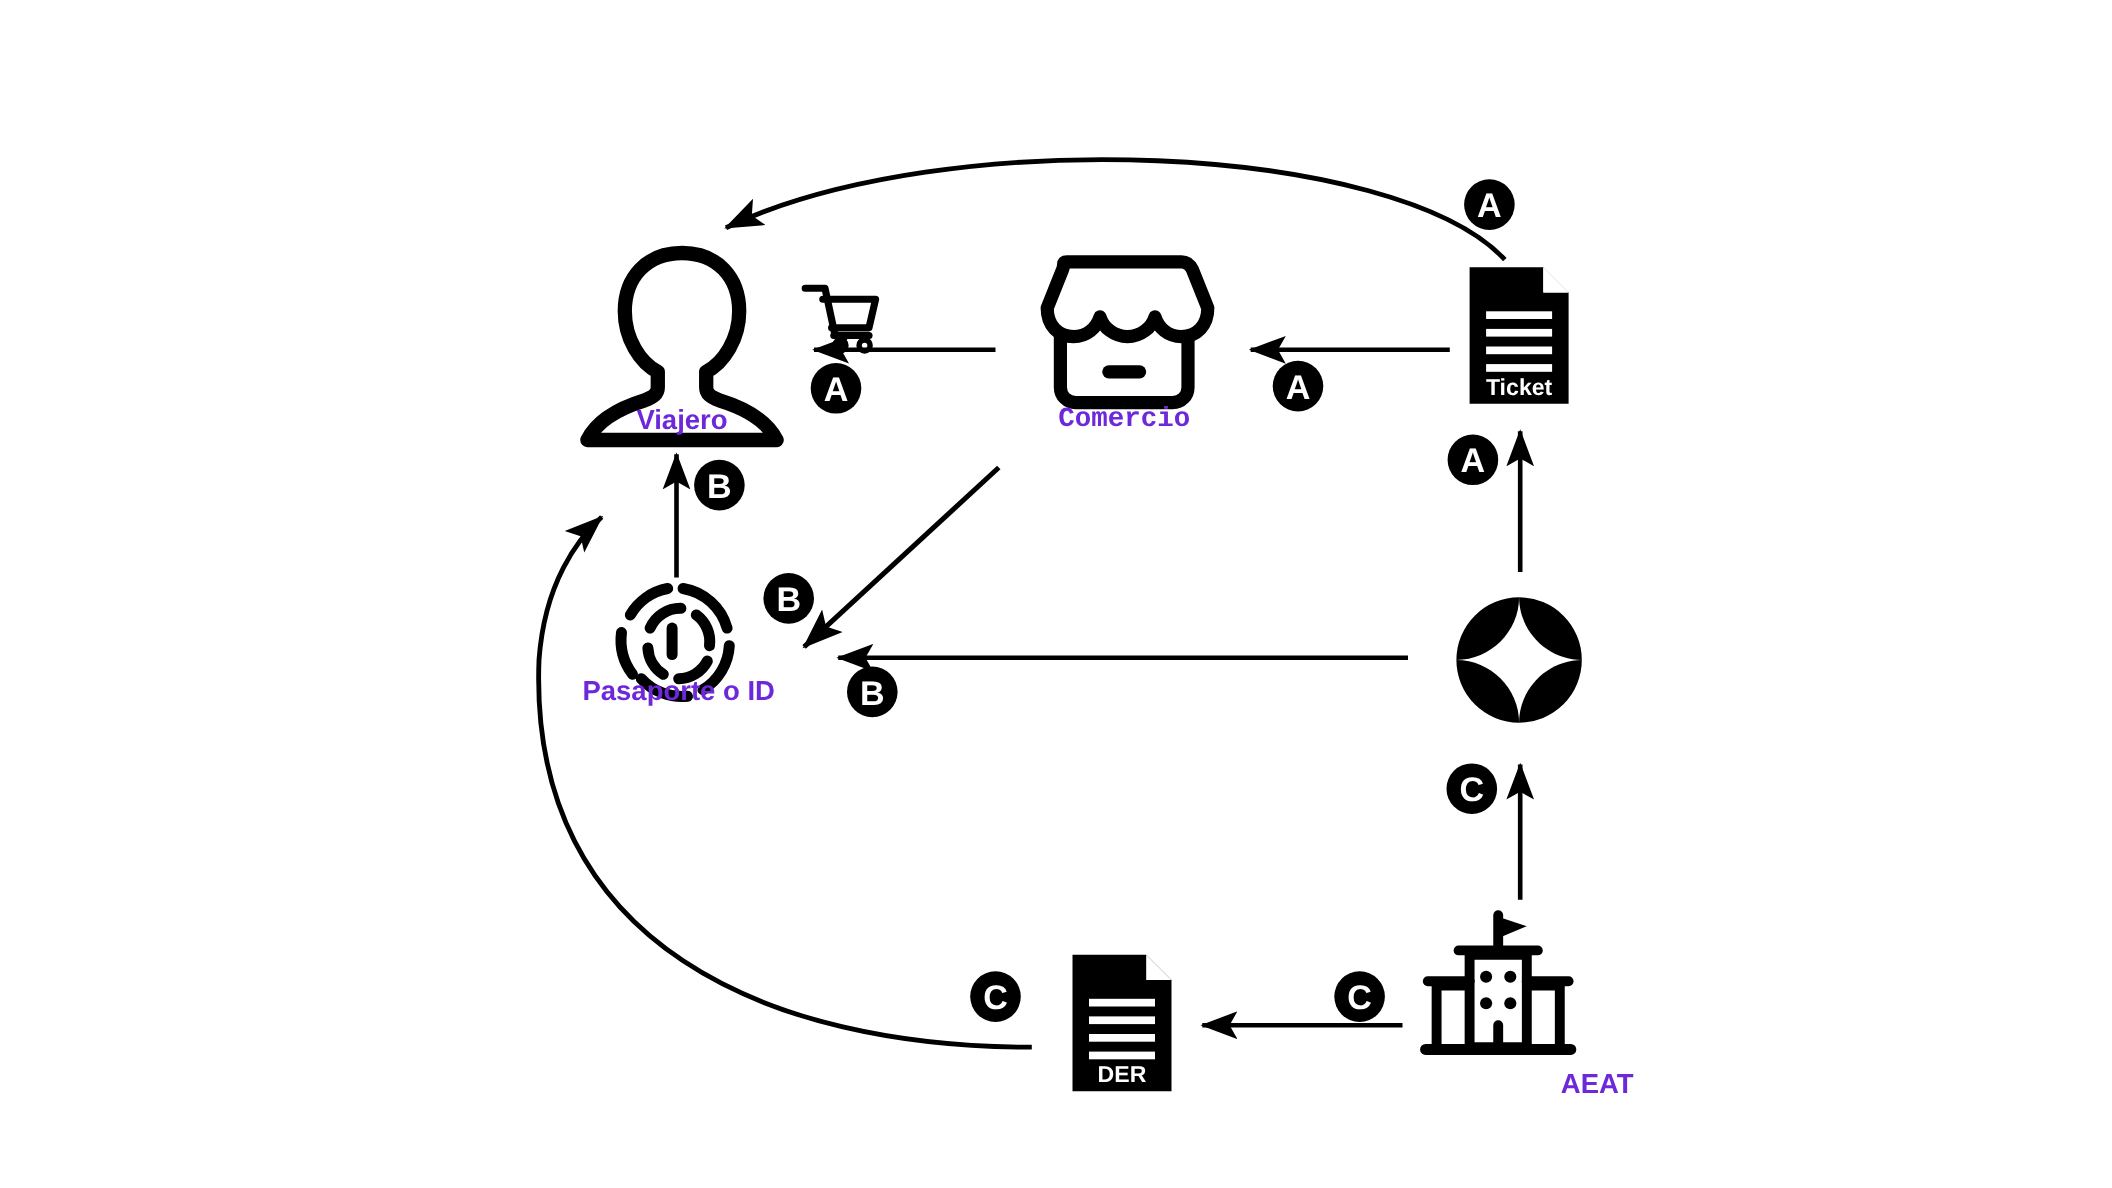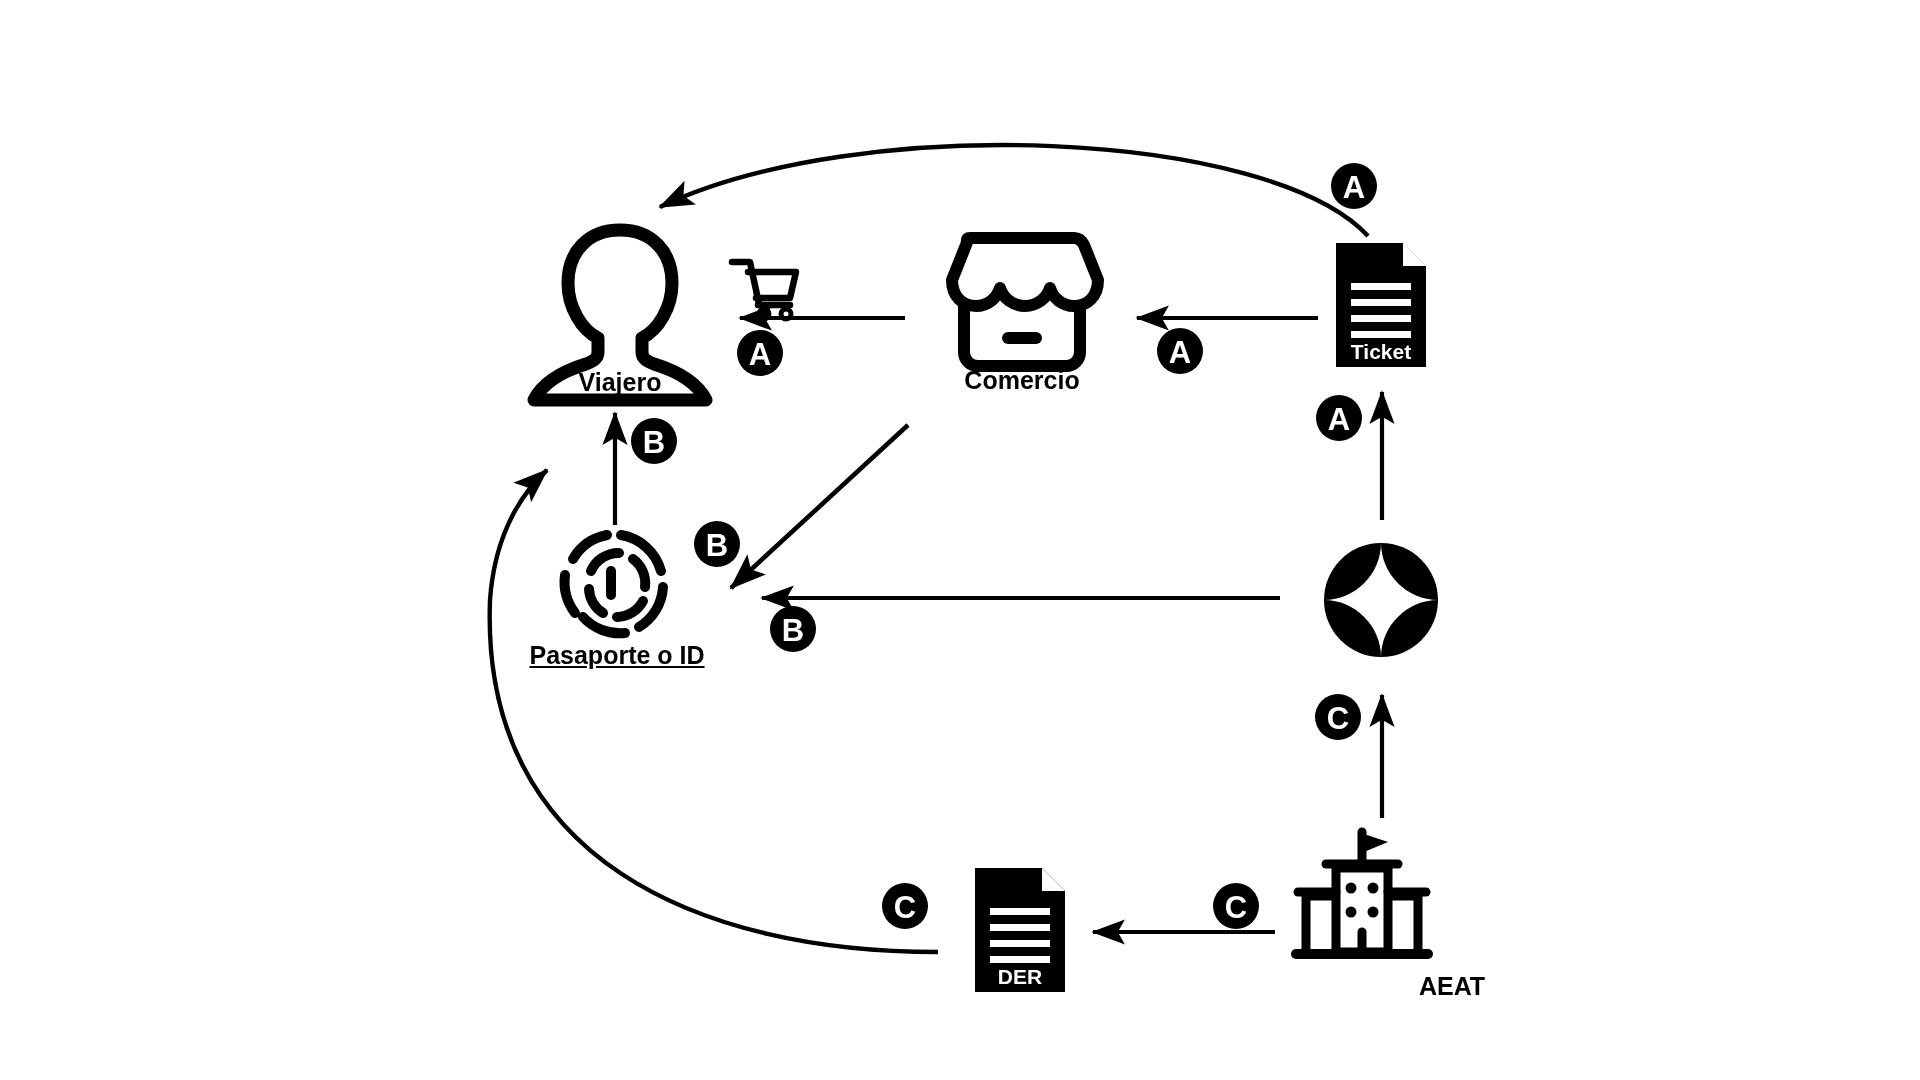--- a/index.html
+++ b/index.html
@@ -7,21 +7,21 @@
     width:1920px;height:1080px;overflow:hidden;
     font-family:"Liberation Sans","DejaVu Sans",sans-serif;
     color:#000000;
   }
   #diagram-root{position:relative;width:1920px;height:1080px;background:#fff;}
   svg#flow{position:absolute;left:0;top:0;width:1920px;height:1080px;}
   .node-label{
     position:absolute;
     font-weight:bold;
     font-size:25px;
-    color:#000000;
+    color:#6d28d9;
     text-align:center;
     white-space:nowrap;
     transform:translateX(-50%);
     letter-spacing:0px;
   }
   .doc-text{
     font-family:"Liberation Sans","DejaVu Sans",sans-serif;
     font-weight:bold;
     fill:#ffffff;
   }
@@ -201,19 +201,19 @@
       <text class="badge-text" x="905" y="907">C</text>
     </g>
     <g>
       <circle cx="1236" cy="906" r="23" fill="#000000"></circle>
       <text class="badge-text" x="1236" y="907">C</text>
     </g>
   </svg>
 
   <div class="node-label" style="left:620px; top:368px;">Viajero</div>
 
-  <div class="node-label" style="left:1022px; top:366px;">Comercio</div>
-
-  <div class="node-label" style="left:617px; top:641px;text-decoration:underline;">Pasaporte o ID</div>
+  <div class="node-label" style="left:1022px; top:366px;font-family:Liberation Mono, monospace;">Comercio</div>
+
+  <div class="node-label" style="left:617px; top:614px;">Pasaporte o ID</div>
 
   <div class="node-label" style="left:1452px; top:972px;">AEAT</div>
 
 </div>
 
 </body></html>

